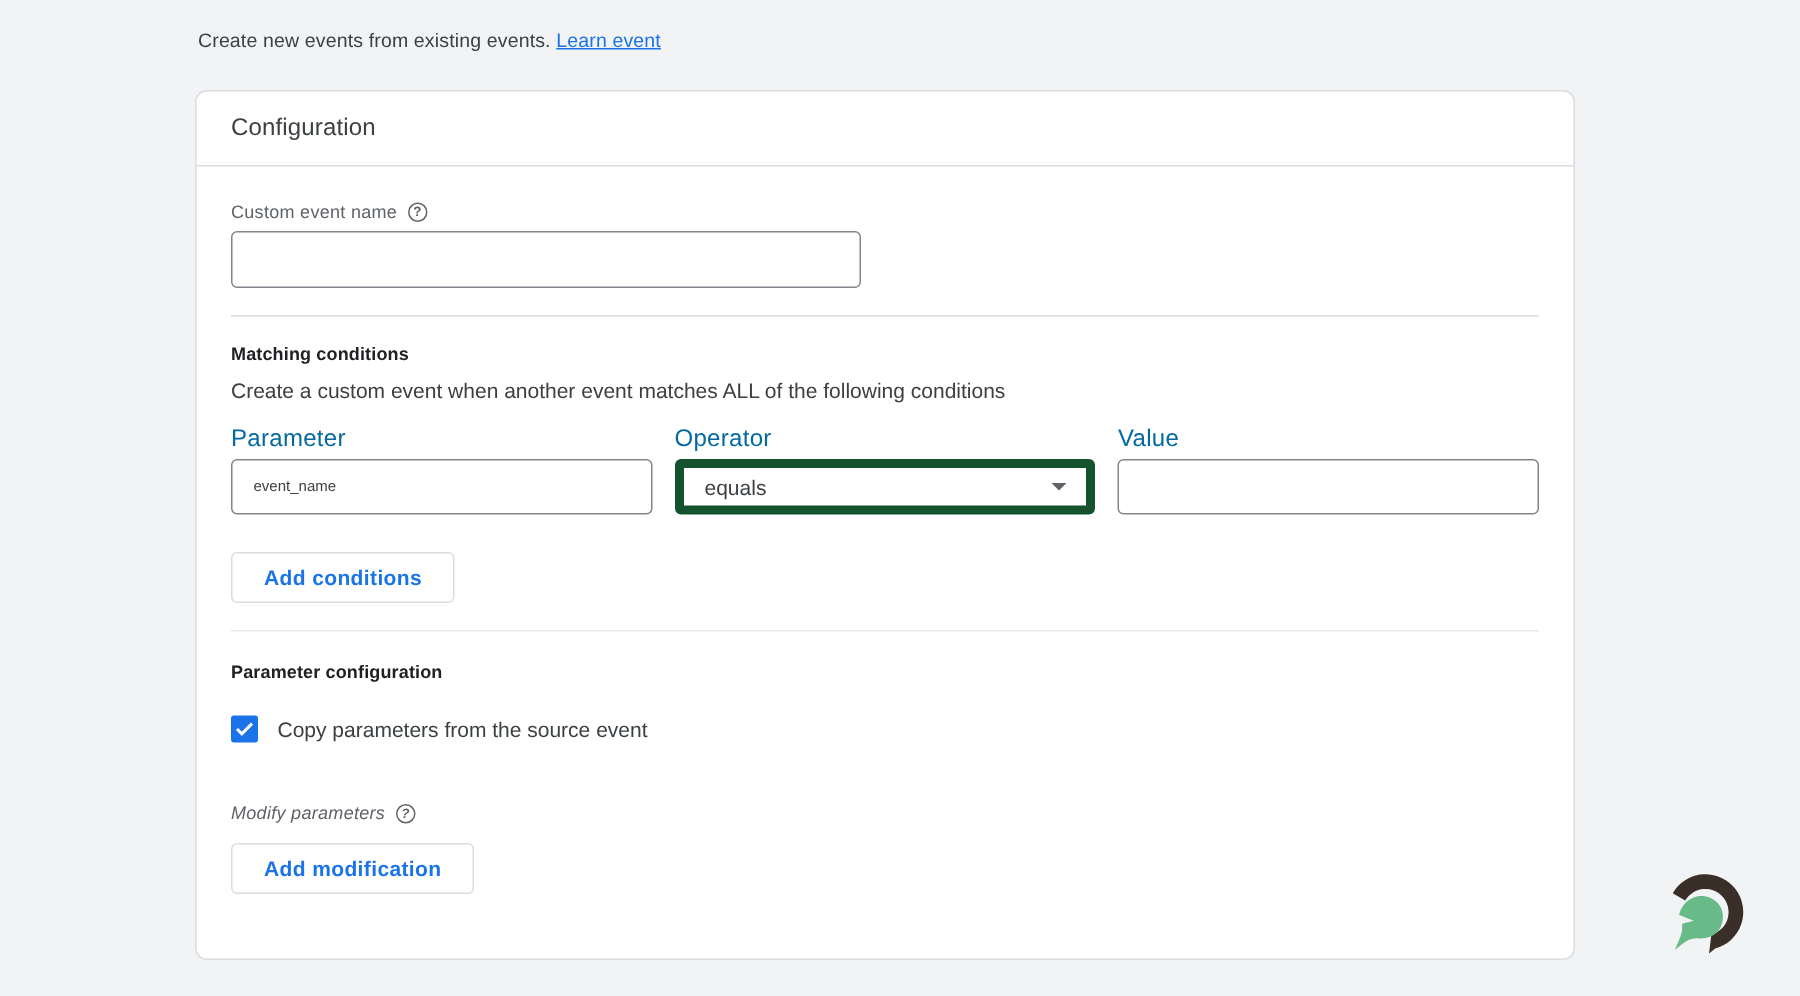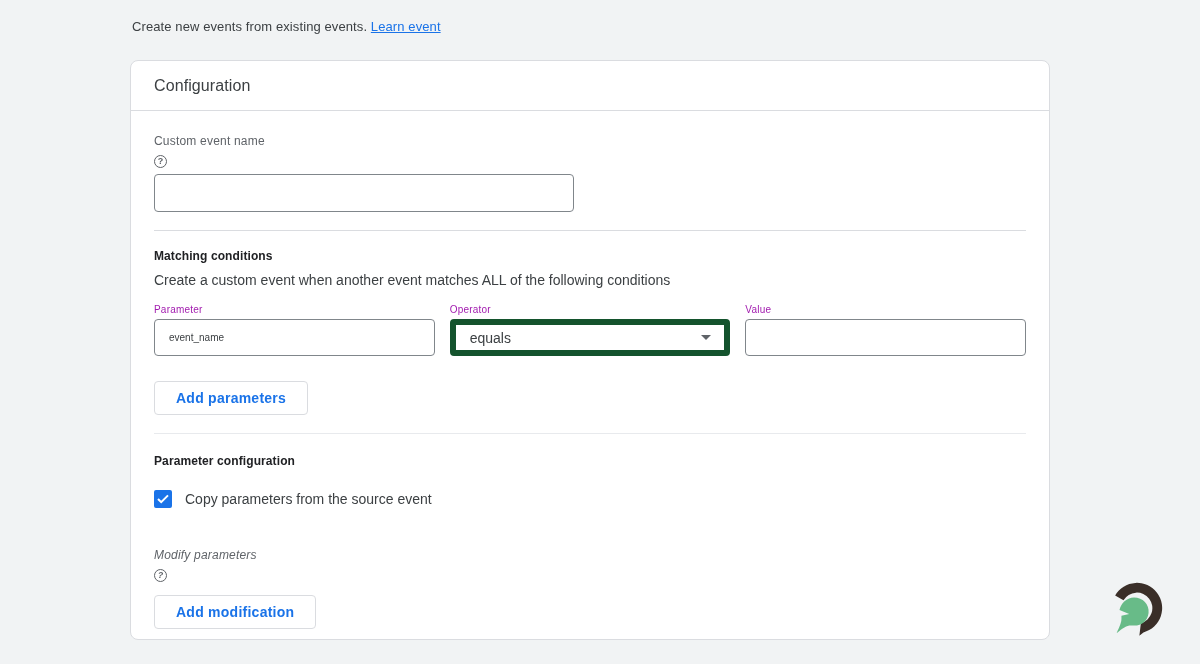--- a/index.html
+++ b/index.html
@@ -9,39 +9,39 @@
 
   .intro { position:absolute; left:132px; top:19px; font-size:13px; color:#3c4043; letter-spacing:.1px; }
   .intro a { color:#1a73e8; text-decoration:underline; cursor:pointer; }
 
   .card { position:absolute; left:130px; top:60px; width:920px; height:580px;
           background:#fff; border:1px solid #dadce0; border-radius:8px; }
   .card-header { height:50px; display:flex; align-items:center; padding:0 23px;
                  border-bottom:1px solid #dadce0; font-size:16px; color:#3c4043; letter-spacing:.1px; }
   .card-body { padding:0 23px; }
 
-  .field-label-row { margin-top:23px; display:flex; align-items:flex-start; gap:7px;
-                     font-size:12px; color:#5f6368; letter-spacing:.2px;flex-direction:column; }
+  .field-label-row { margin-top:23px; display:flex; align-items:flex-end; gap:7px;
+                     font-size:12px; color:#5f6368; letter-spacing:.2px; }
   .help-icon { width:13px; height:13px; border:1px solid #5f6368; border-radius:50%;
                display:inline-flex; align-items:center; justify-content:center;
                font-size:9px; font-weight:700; color:#5f6368; line-height:1; cursor:pointer; }
 
   .text-input { display:block; margin-top:6px; width:420px; height:38px; border:1px solid #80868b;
                 border-radius:4px; padding:0 14px; font-size:14px; color:#3c4043;
                 background:#fff; outline:none; font-family:"Liberation Sans", sans-serif; }
 
   hr.divider { border:none; border-top:1px solid #dadce0; margin:18px 0 0 0; }
   hr.divider.light { border-top-color:#e8eaed; }
 
   h3.section-title { margin:18px 0 0; font-size:12px; font-weight:700; color:#202124; letter-spacing:.1px; }
   p.section-desc { margin:9px 0 0; font-size:14px; color:#3c4043; }
 
   .conditions-row { display:flex; gap:15px; margin-top:16px; }
   .cond-field { width:281px; }
-  .cond-label { font-size:10px; color:#a21caf; letter-spacing:.2px; }
+  .cond-label { font-size:16px; color:#0369a1; letter-spacing:.2px; }
   .cond-input { margin-top:4px; width:100%; height:37px; border:1px solid #80868b; border-radius:4px;
                 padding:0 14px; font-size:10px; color:#3c4043; background:#fff; outline:none;
                 font-family:"Liberation Sans", sans-serif; }
   .select-box { margin-top:4px; height:37px; border:6px solid #14532d; border-radius:4px;
                 display:flex; align-items:center; justify-content:space-between;
                 padding:0 13px 0 14px; font-size:14px; color:#3c4043; background:#fff; cursor:pointer; }
   .caret { width:0; height:0; border-left:5px solid transparent; border-right:5px solid transparent;
            border-top:5.5px solid #5f6368; }
 
   .outline-btn { margin-top:25px; display:inline-flex; align-items:center; height:34px; padding:0 21px;
@@ -102,21 +102,21 @@
             <span>equals</span>
             <span class="caret"></span>
           </div>
         </div>
         <div class="cond-field">
           <div class="cond-label">Value</div>
           <input class="cond-input" type="text" value="" style="">
         </div>
       </div>
 
-      <button class="outline-btn">Add parameters</button>
+      <button class="outline-btn">Add conditions</button>
 
       <hr class="divider light">
 
       
       <h3 class="section-title" style="margin-top:20px;">Parameter configuration</h3>
 
       <div class="checkbox-row">
         <span class="checkbox checked">
           <svg width="12" height="10" viewBox="0 0 12 10">
             <path d="M1 5l3.2 3.2L11 1.4" stroke="#ffffff" stroke-width="2" fill="none"></path>

